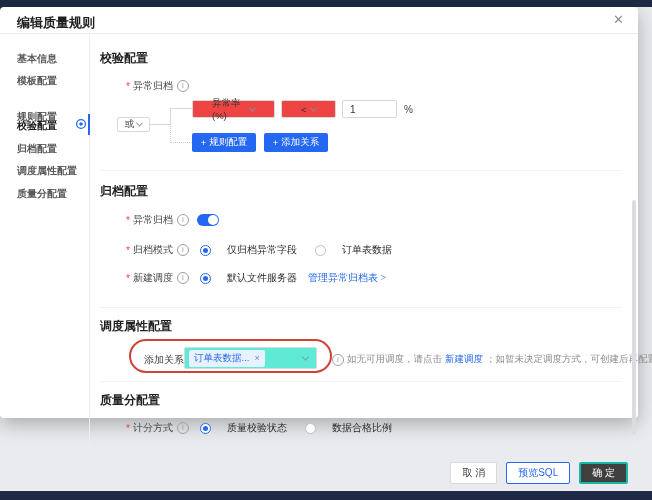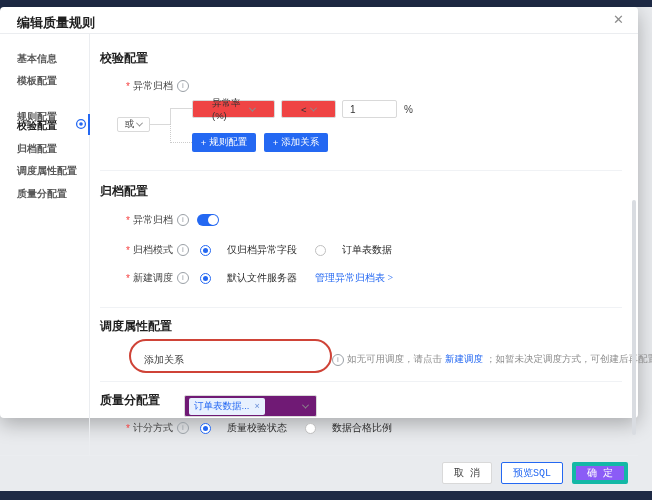--- a/index.html
+++ b/index.html
@@ -73,44 +73,44 @@
 
   .toggle { position:relative; width:22px; height:12px; border-radius:7px; background:#2468f2; margin-left:8px; cursor:pointer; }
   .toggle .knob { position:absolute; right:1px; top:1px; width:10px; height:10px; border-radius:50%; background:#fff; }
 
   .radio { display:inline-block; width:11px; height:11px; border-radius:50%; border:1px solid #bfbfbf; background:#fff; position:relative; cursor:pointer; }
   .radio.sel { border-color:#2468f2; }
   .radio.sel::after { content:""; position:absolute; inset:2px; border-radius:50%; background:#2468f2; }
   .opt { display:flex; align-items:center; gap:16px; margin-left:11px; color:#2b2b2b; cursor:pointer; }
   .opt + .opt { margin-left:18px; }
   .opt-label { font-size:10px; color:#2b2b2b; }
-  .link { color:#2468f2; margin-left:18px; cursor:pointer;font-family:Liberation Serif, serif; }
+  .link { color:#2468f2; margin-left:11px; cursor:pointer;font-family:Liberation Serif, serif; }
 
   .annotation { position:absolute; left:129px; top:332px; width:203px; height:34px; border:2px solid #cf4337; border-radius:17px; pointer-events:none; }
   .sched-label { position:absolute; left:144px; top:346px; font-size:10px; color:#424242; }
   .sched-select {
     position:absolute; left:184px; top:340px; width:133px; height:22px;
-    border:1px solid #d9d9d9; border-radius:2px; background:#701a75;
-    display:flex; align-items:center; padding:0 8px 0 4px; cursor:pointer;margin-top:48px;
+    border:1px solid #d9d9d9; border-radius:2px; background:#5eead4;
+    display:flex; align-items:center; padding:0 8px 0 4px; cursor:pointer;
   }
   .tag { display:flex; align-items:center; gap:5px; background:#e8f1fe; border-radius:2px; padding:2px 5px; font-size:9.5px; color:#2468f2; }
   .tag-x { color:#6a8ed6; font-size:9px; cursor:pointer; }
   .sched-select .chev { margin-left:auto; }
   .hint { position:absolute; left:332px; top:346px; display:flex; align-items:center; gap:3px; font-size:9.5px; color:#8c8c8c; white-space:nowrap; }
   .hint .link2 { color:#2468f2; cursor:pointer; }
 
   .modal-footer {
     position:absolute; left:0; right:0; top:448px; height:35px;
     border-top:1px solid #ebedf0;
     display:flex; align-items:center; justify-content:flex-end; gap:9px; padding-right:10px;
   }
-  .btn { height:22px; padding:0 11px; border-radius:2px; font-size:10px; display:flex; align-items:center; cursor:pointer; font-family:Liberation Mono, monospace;text-align:right; }
+  .btn { height:22px; padding:0 11px; border-radius:2px; font-size:10px; display:flex; align-items:center; cursor:pointer; font-family:Liberation Sans, sans-serif;text-align:right; }
   .btn-cancel { background:#fff; border:1px solid #d9d9d9; color:#404040; }
   .btn-preview { background:#fff; border:1px solid #2468f2; color:#2468f2; }
-  .btn-confirm { background:#8b5cf6; border:4px solid #14b8a6; color:#fff; }
+  .btn-confirm { background:#404040; border:2px solid #14b8a6; color:#fff; }
 
   .scroll-thumb { position:absolute; left:632px; top:193px; width:4px; height:235px; background:#d9dce1; border-radius:2px; }
 </style>
 </head>
 <body>
 
 <div class="band band-top"></div>
 <div class="band band-left">
   <span class="band-mark" style="top:24px;height:12px;"></span>
   <span class="band-mark" style="top:48px;height:17px;"></span>

